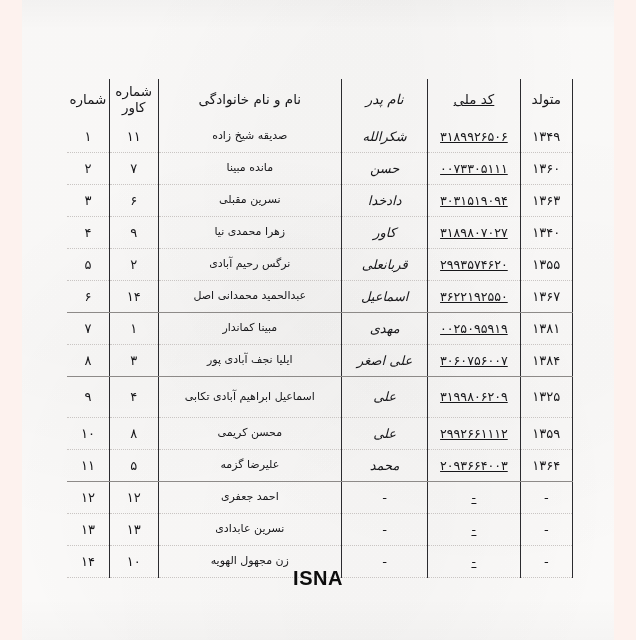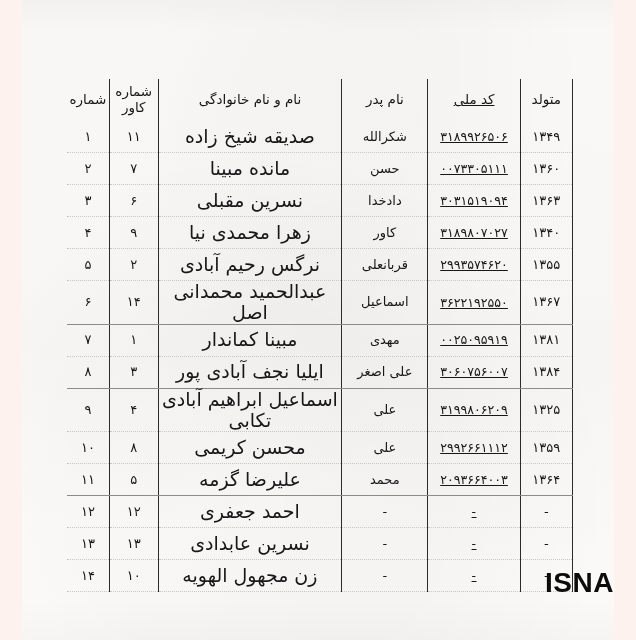--- a/index.html
+++ b/index.html
@@ -75,53 +75,53 @@
     letter-spacing: 0.2px;
     margin-left: 28px;
   }
   .data-cell {
     height: 31px;
     font-size: 13px;
     line-height: 1.2;
     white-space: nowrap;
   }
   .data-cell.name {
-    font-size: 19px;
+    font-size: 11px;
     white-space: normal;
     line-height: 1.12;
   }
   .data-cell.nid {
     font-size: 12.6px;
     letter-spacing: 0.4px;
   }
   .data-cell.num {
     font-size: 13px;
   }
   .tall {
     height: 40px;
   }
 
   
   .col-row   { width: 42px; }
   .col-kavar { width: 48px; }
   .col-name  { width: 186px; }
-  .col-father{ width: 86px; }
+  .col-father{ width: 86px; font-style: italic; }
   .col-nid   { width: 92px; text-decoration: underline; }
   .col-born  { width: 52px; }
 
   
   #isna-watermark {
     position: absolute;
     left: 0;
     right: 0;
     top: 567px;
-    text-align: right;
+    text-align: center;
     font-family: "Liberation Sans", sans-serif;
     font-weight: bold;
-    font-size: 28px;
+    font-size: 20px;
     letter-spacing: 0.5px;
     color: #0c0c0c;
     direction: ltr;
   }
 
   
   .sheet-shade-top {
     position: absolute; left:0; right:0; top:0; height: 30px;
     background: linear-gradient(to bottom, rgba(0,0,0,0.022), rgba(0,0,0,0));
     pointer-events: none;

